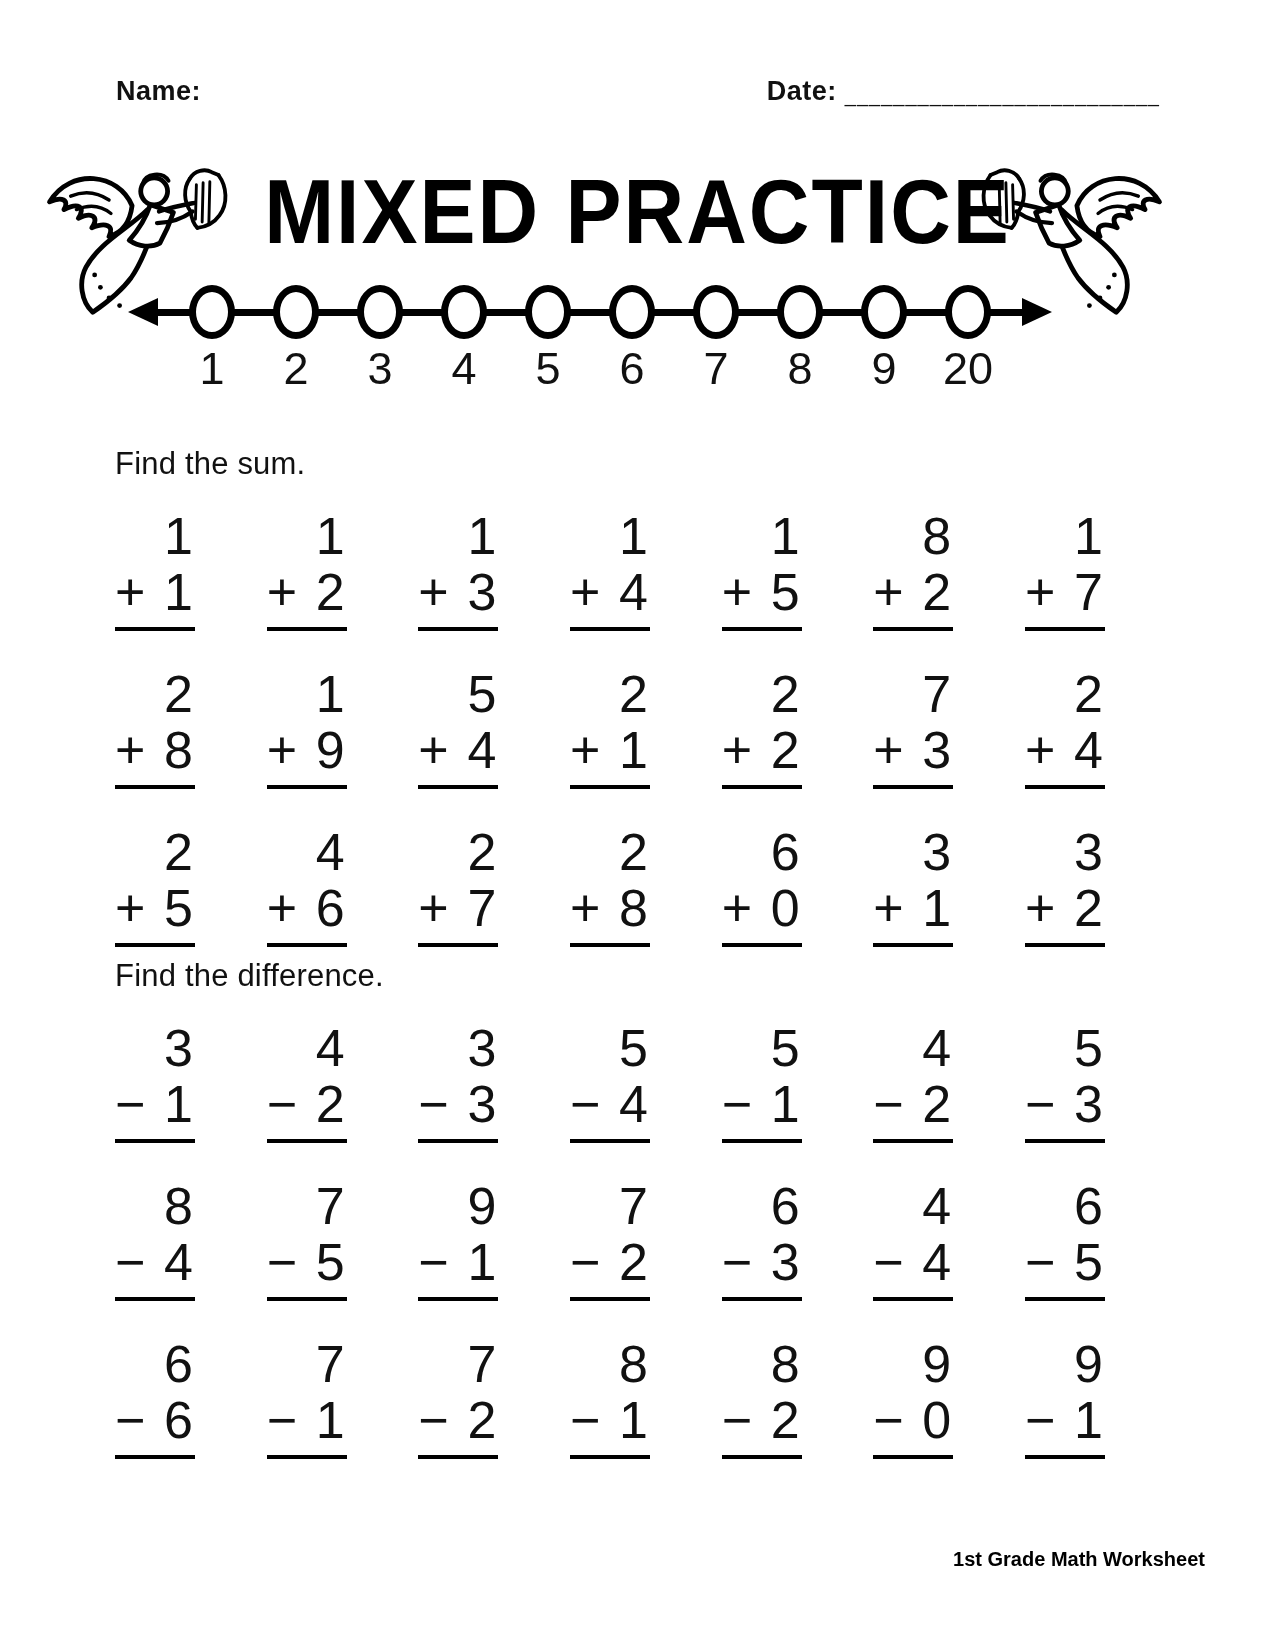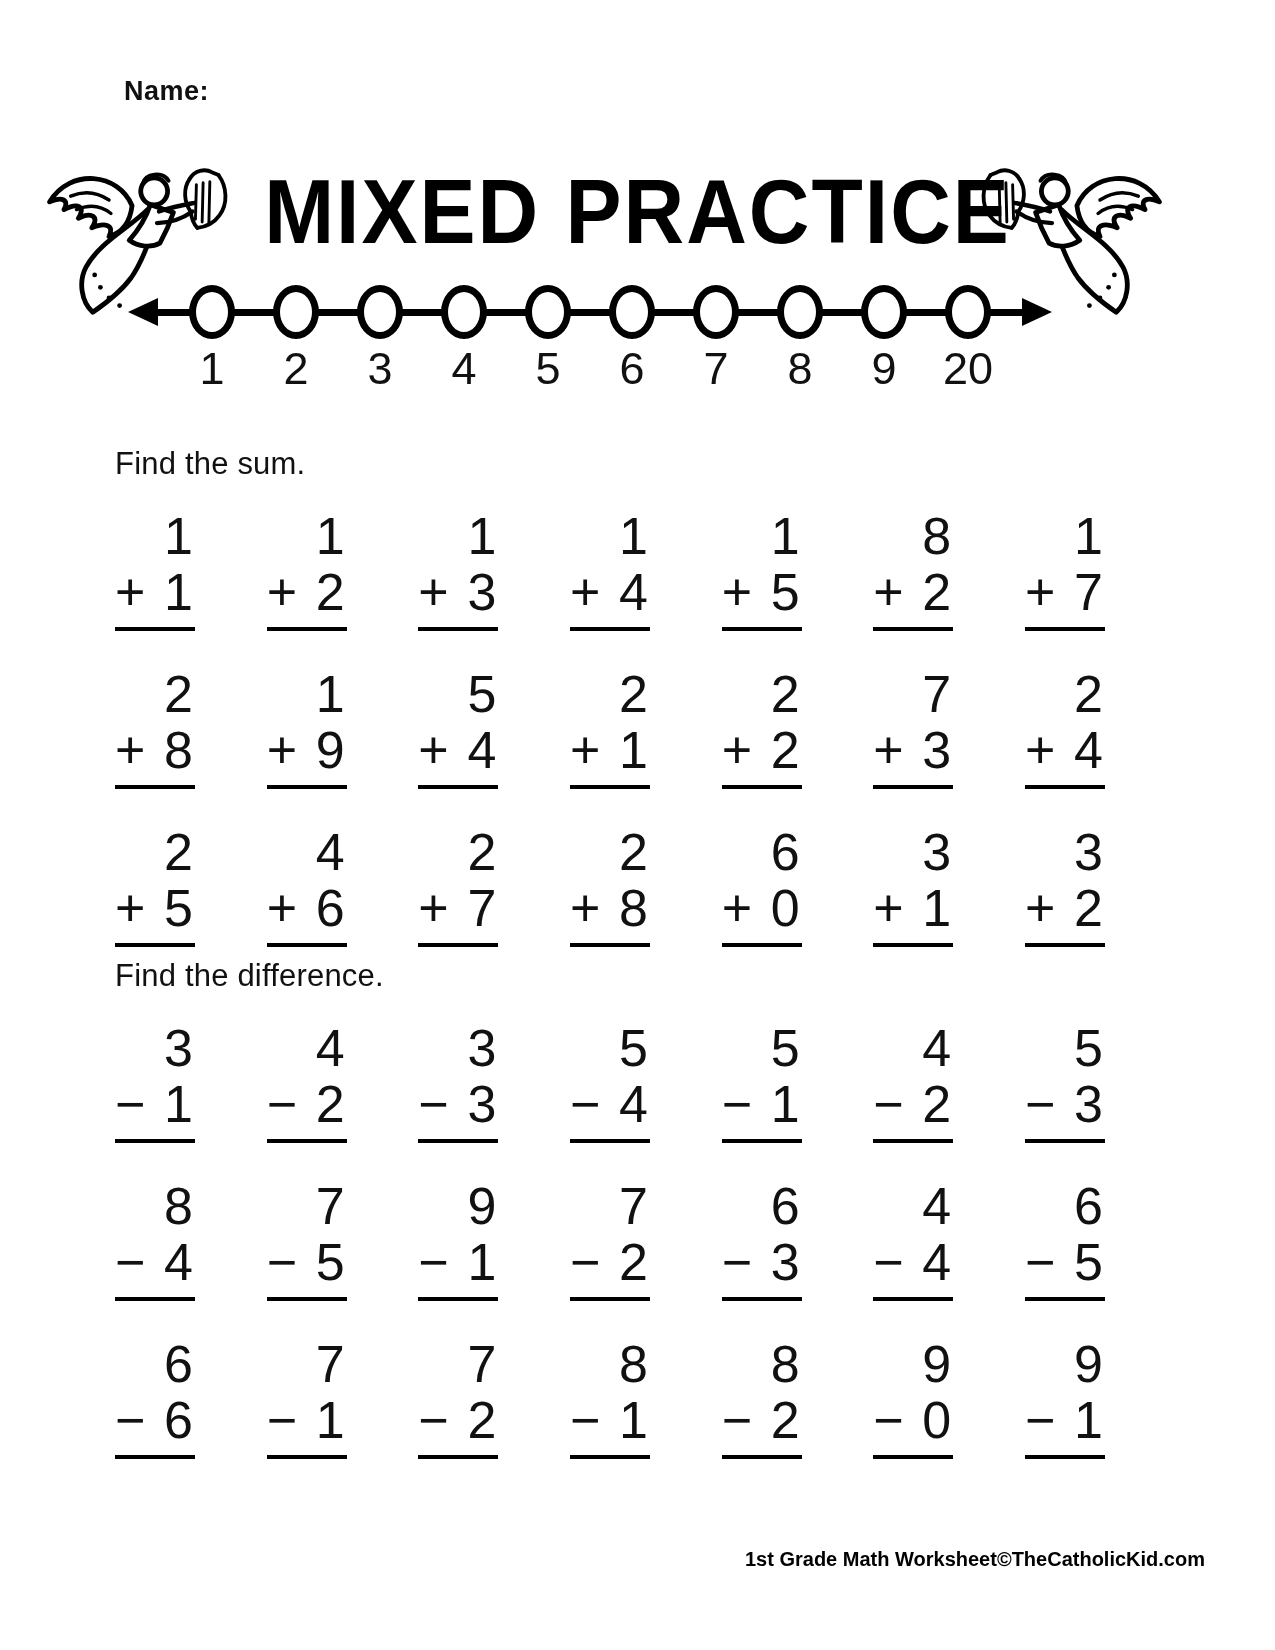--- a/index.html
+++ b/index.html
@@ -3,21 +3,21 @@
 <meta charset="utf-8">
 <style>
   html,body { margin:0; padding:0; background:#ffffff; }
   .page {
     position:relative; width:1275px; height:1650px; background:#fff;
     font-family:"Liberation Sans", sans-serif; color:#111; overflow:hidden;
   }
 
   
   .header-row {
-    position:absolute; top:76px; left:124px; right:115px;
+    position:absolute; top:76px; left:116px; right:115px;
     display:flex; justify-content:space-between; align-items:flex-end;
   }
   .field-group { display:flex; align-items:flex-end; }
   .field-label { font-weight:bold; font-size:27px; letter-spacing:0.5px; }
   .field-line { font-size:20px; letter-spacing:1px; margin-left:8px; white-space:nowrap; }
 
   
   .title-band { position:absolute; top:152px; left:0; right:0; height:170px; }
   .angel { position:absolute; width:196px; height:168px; top:0; }
   .angel.left { left:36px; }
@@ -67,20 +67,24 @@
   }
 </style>
 </head>
 <body>
 
 <div class="page">
 
   <div class="header-row">
     <div class="field-group">
       <span class="field-label">Name:</span>
+    </div>
+    <div class="field-group">
+      <span class="field-label">Date:</span>
+      <span class="field-line">__________________________</span>
     </div>
   </div>
 
   <div class="title-band">
     <div class="angel left">
       <svg viewBox="0 0 200 175" width="196" height="168" fill="none" stroke="#000" stroke-linecap="round" stroke-linejoin="round">
         <path d="M98 56 C84 22 34 16 12 52 C25 46 33 50 27 60 C42 52 50 57 42 69 C56 62 64 67 56 79 C70 73 80 76 74 88 C88 84 96 72 98 56 Z" fill="#fff" stroke-width="5"></path>
         <path d="M34 46 C48 40 62 42 74 50" stroke-width="3.5"></path>
         <path d="M40 60 C54 54 66 56 76 64" stroke-width="3.5"></path>
         <path d="M114 60 C94 80 64 94 50 120 C42 135 45 156 57 167 C70 158 86 146 97 131 C108 115 118 88 124 66 Z" fill="#fff" stroke-width="5"></path>
@@ -610,16 +614,15 @@
       <span class="operand">1</span>
     </div>
     <div class="rule"></div>
   </div>
 </div>
       </div>
   </section>
 
   <div class="footer-row">
     <span>1st Grade Math Worksheet</span>
-    <span>©TheCatholicKid.com</span>
   </div>
 
 </div>
 
 </body></html>

